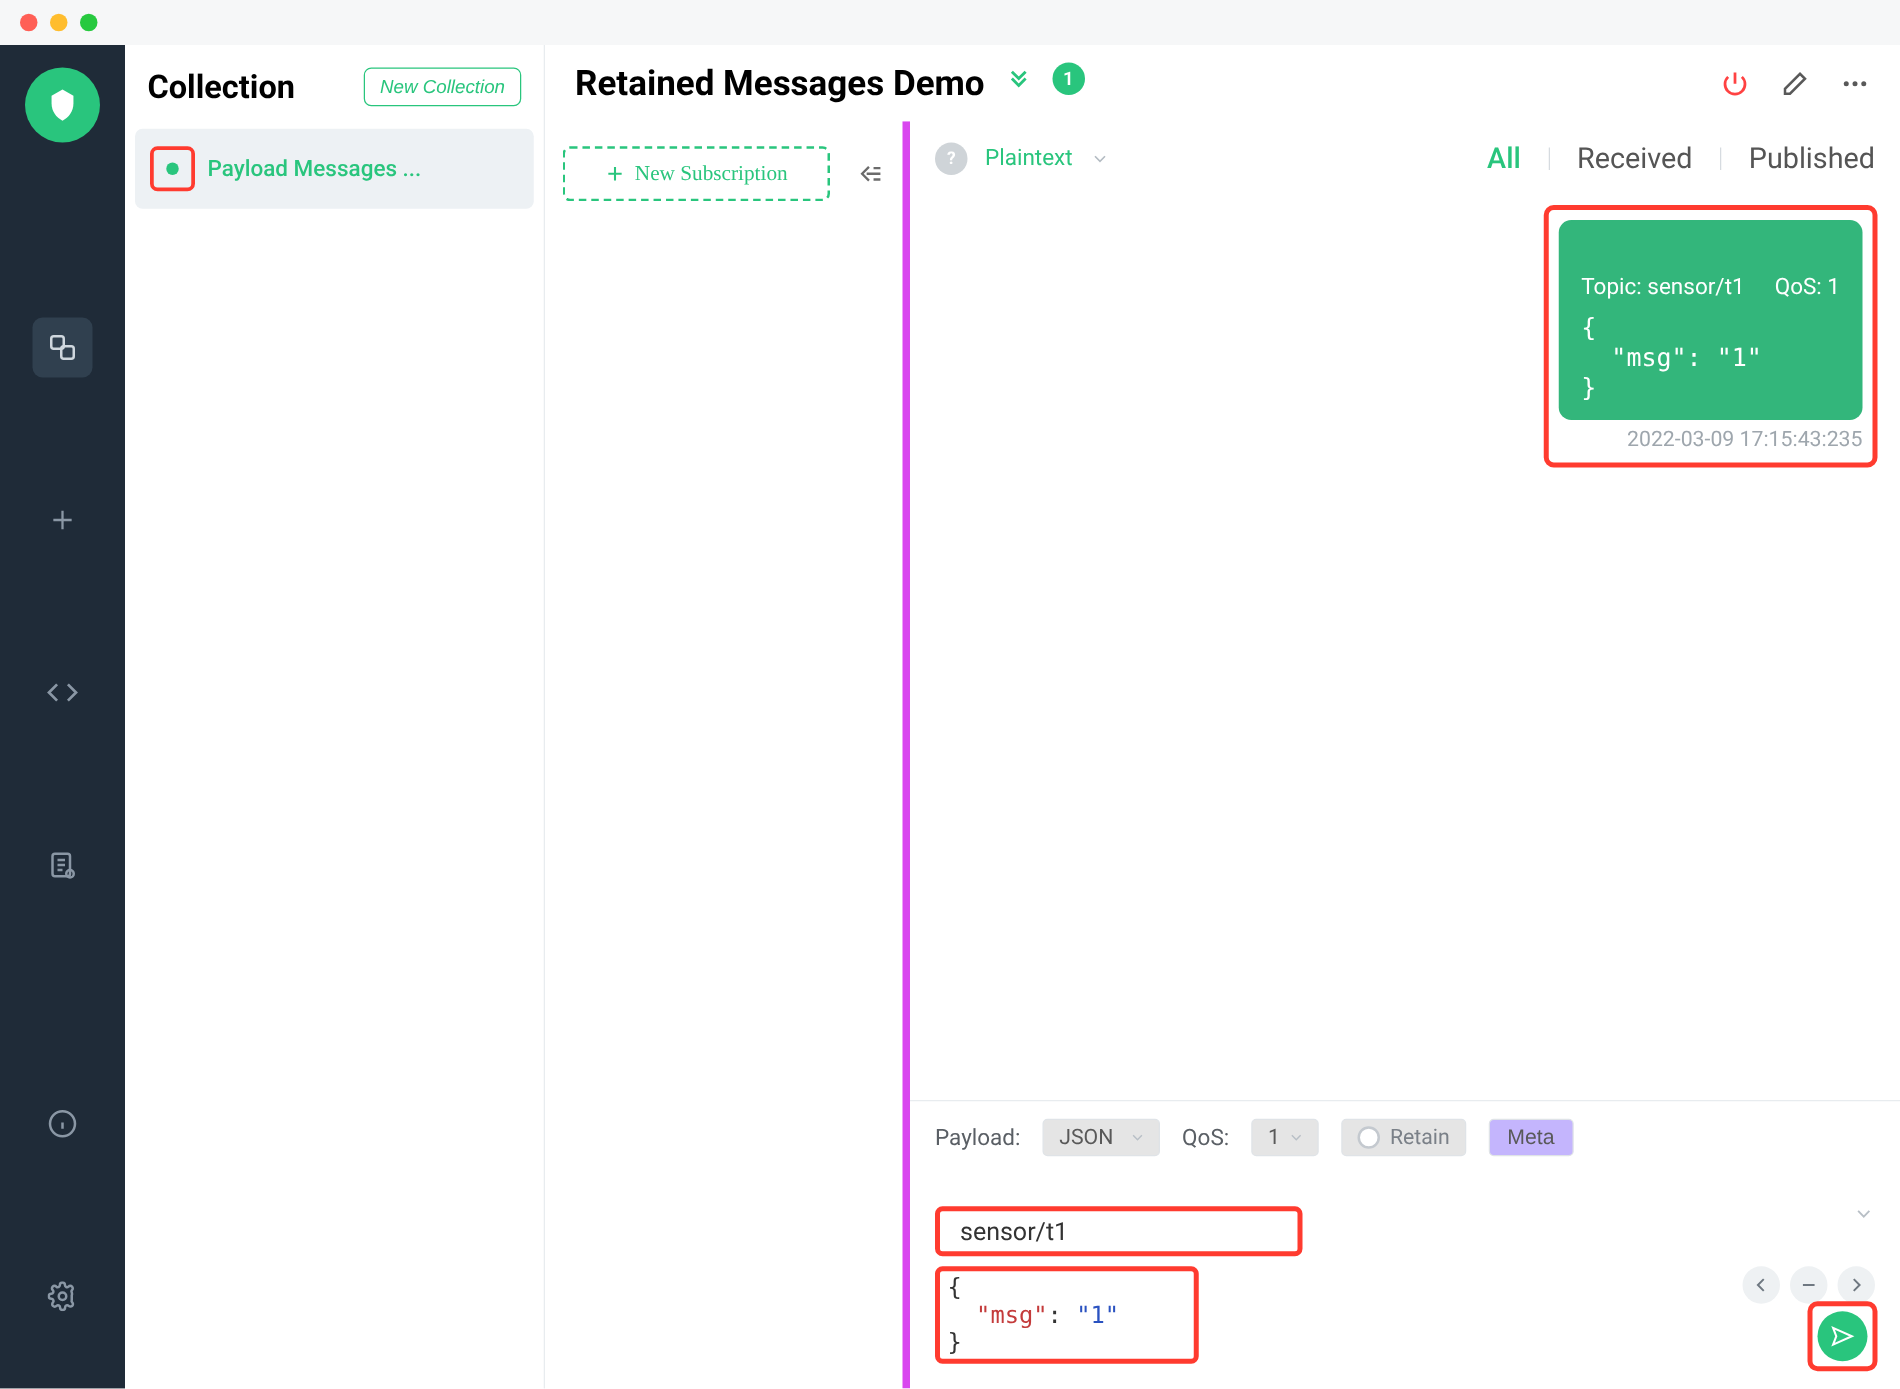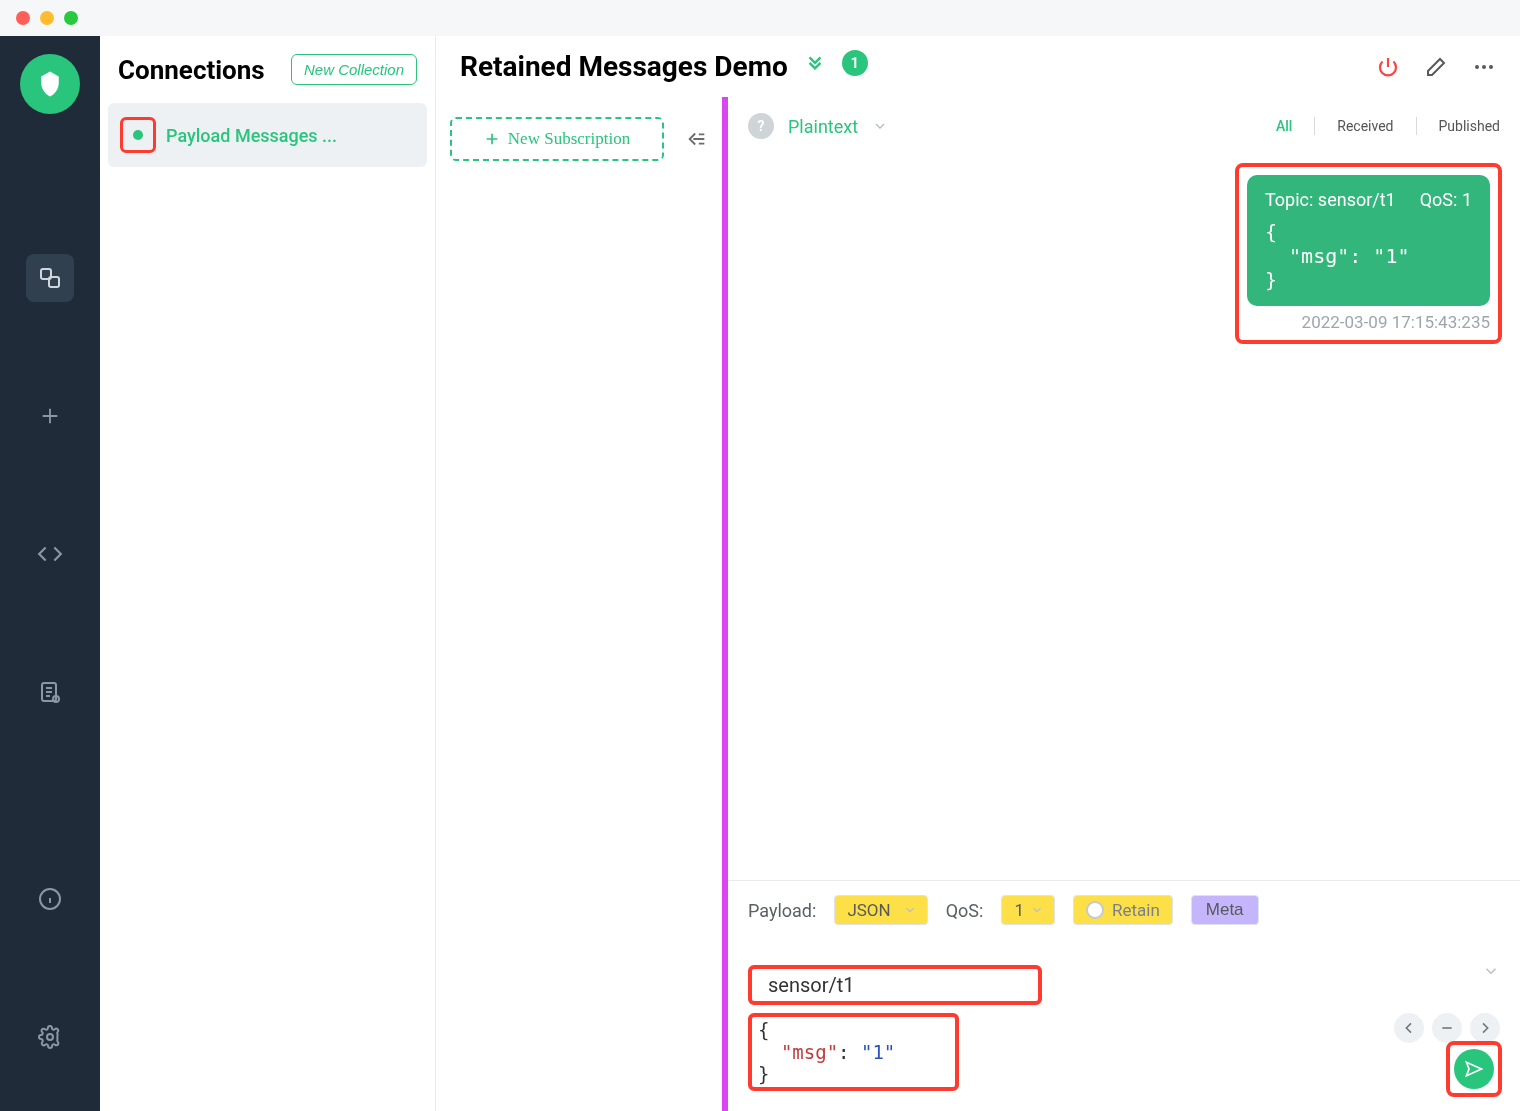--- a/index.html
+++ b/index.html
@@ -130,58 +130,58 @@
     display:flex;align-items:center;justify-content:space-between;
     padding:16px 20px;
   }
   .msgs-head-left{display:flex;align-items:center;gap:14px;}
   .q-icon{
     width:26px;height:26px;border-radius:50%;
     background:#cfd4d8;color:#fff;display:flex;align-items:center;justify-content:center;
     font-size:14px;font-weight:700;
   }
   .format-lbl{color:#29c57d;font-size:18px;}
-  .tabs{display:flex;align-items:center;gap:22px;font-size:14px;}
+  .tabs{display:flex;align-items:center;gap:22px;font-size:23px;}
   .tab{color:#555;cursor:pointer;}
   .tab.active{color:#29c57d;font-weight:500;}
   .tab-sep{width:1px;height:18px;background:#d6dbe0;}
 
   .collapse-icon{
     margin-left:12px; color:#6b6b6b; cursor:pointer;
   }
 
   .msgs-stream{
     flex:1; padding:8px 18px 8px 18px; overflow:auto;
   }
   .msg-wrap-right{display:flex;justify-content:flex-end;}
   .msg-highlight{
     border:4px solid #ff3b2f;border-radius:8px;padding:8px;
   }
   .msg-card{
     background:#33b67b;color:#fff;border-radius:10px;
     padding:14px 18px;min-width:240px;
   }
-  .msg-meta{display:flex;justify-content:space-between;gap:24px;font-size:18px;margin-bottom:10px;}
+  .msg-meta{display:flex;justify-content:space-between;gap:24px;font-size:18px;margin-bottom:10px;margin-top:29px;}
   .msg-body{font-family:ui-monospace,Menlo,monospace;font-size:20px;white-space:pre;}
   .msg-time{
     color:#9ea6ad;font-size:17px;text-align:right;margin-top:6px;
   }
 
   
   .publish{
     border-top:1px solid #e8ecef;
     padding:14px 20px 20px 20px;
     position:relative;
   }
   .pub-row1{display:flex;align-items:center;gap:18px;font-size:18px;color:#5a5f65;}
   .sel{
     border:1px solid #dfe3e7;border-radius:4px;
     padding:4px 36px 4px 12px;font-size:17px;color:#595959;
     position:relative;display:flex;align-items:center;
-    background:#fde047;
+    background:#e5e5e5;
     cursor:pointer;
   }
   .sel .caret{position:absolute;right:10px;color:#b8bfc6;}
   .retain{display:flex;align-items:center;gap:8px;color:#7a8088;}
   .radio-off{
     width:18px;height:18px;border-radius:50%;border:2px solid #c4c9cf;background:#fff;
   }
   .meta-btn{
     border:1px solid #dfe3e7;border-radius:4px;padding:4px 14px;
     color:#595959;font-size:17px;cursor:pointer;background:#c4b5fd;
@@ -291,21 +291,21 @@
       <svg width="24" height="24" viewBox="0 0 24 24" fill="none" stroke="currentColor" stroke-width="2">
           <circle cx="12" cy="12" r="3"></circle>
           <path d="M19.4 15a1.65 1.65 0 0 0 .33 1.82l.06.06a2 2 0 1 1-2.83 2.83l-.06-.06a1.65 1.65 0 0 0-1.82-.33 1.65 1.65 0 0 0-1 1.51V21a2 2 0 0 1-4 0v-.09a1.65 1.65 0 0 0-1-1.51 1.65 1.65 0 0 0-1.82.33l-.06.06a2 2 0 1 1-2.83-2.83l.06-.06A1.65 1.65 0 0 0 4.6 15a1.65 1.65 0 0 0-1.51-1H3a2 2 0 0 1 0-4h.09a1.65 1.65 0 0 0 1.51-1 1.65 1.65 0 0 0-.33-1.82l-.06-.06A2 2 0 1 1 7.04 4.3l.06.06A1.65 1.65 0 0 0 8.92 4.6 1.65 1.65 0 0 0 9.92 3.09V3a2 2 0 0 1 4 0v.09a1.65 1.65 0 0 0 1 1.51 1.65 1.65 0 0 0 1.82-.33l.06-.06a2 2 0 1 1 2.83 2.83l-.06.06A1.65 1.65 0 0 0 19.4 9c.14.35.22.73.22 1.12 0 .39-.08.77-.22 1.12z"></path>
         </svg>
     </div>
     <div style="height:20px"></div>
   </div>
 
   <div class="sidebar">
     <div class="side-head">
-      <div class="side-title">Connections</div>
+      <div class="side-title">Collection</div>
       <button class="new-coll">New Collection</button>
     </div>
     <div class="conn-item">
       <div class="dot-box">
           <div class="dot"></div>
         </div>
       <span>Payload Messages ...</span>
     </div>
   </div>
 

